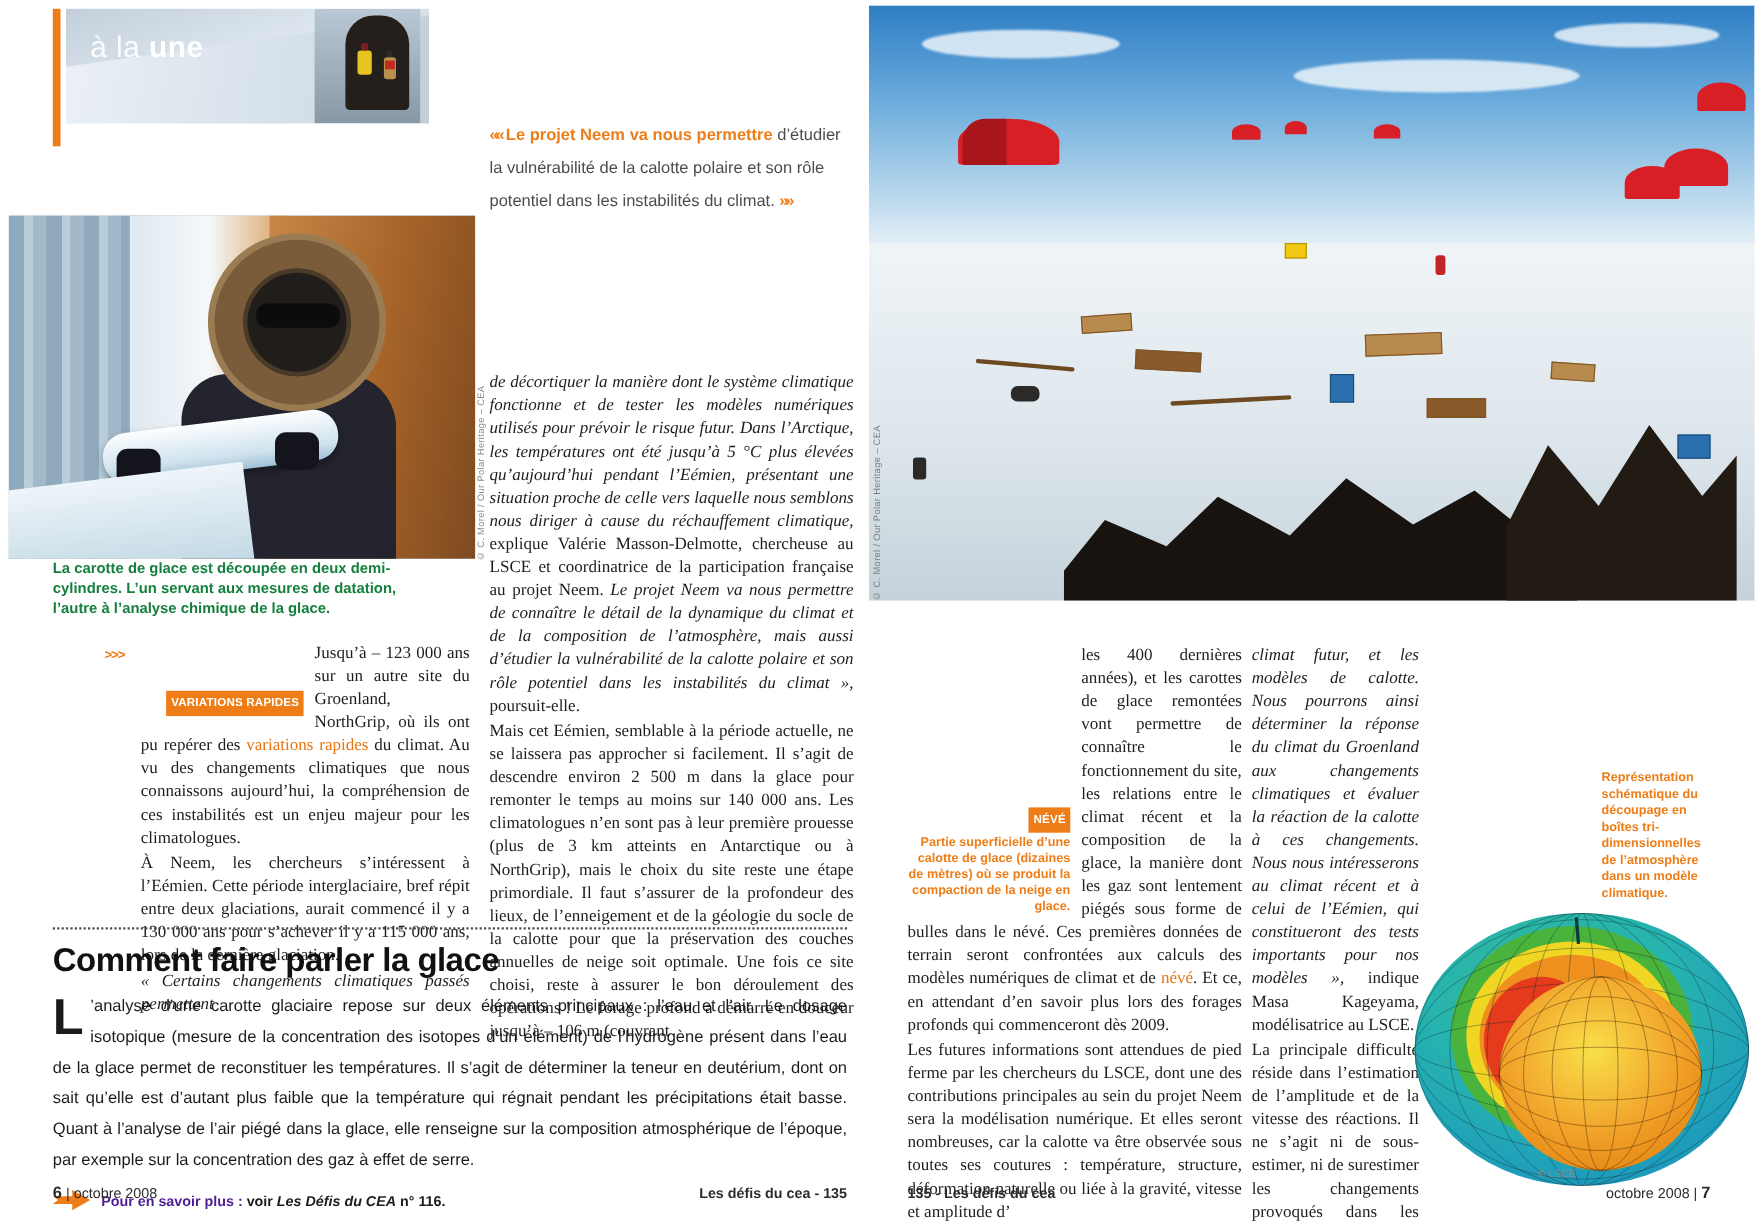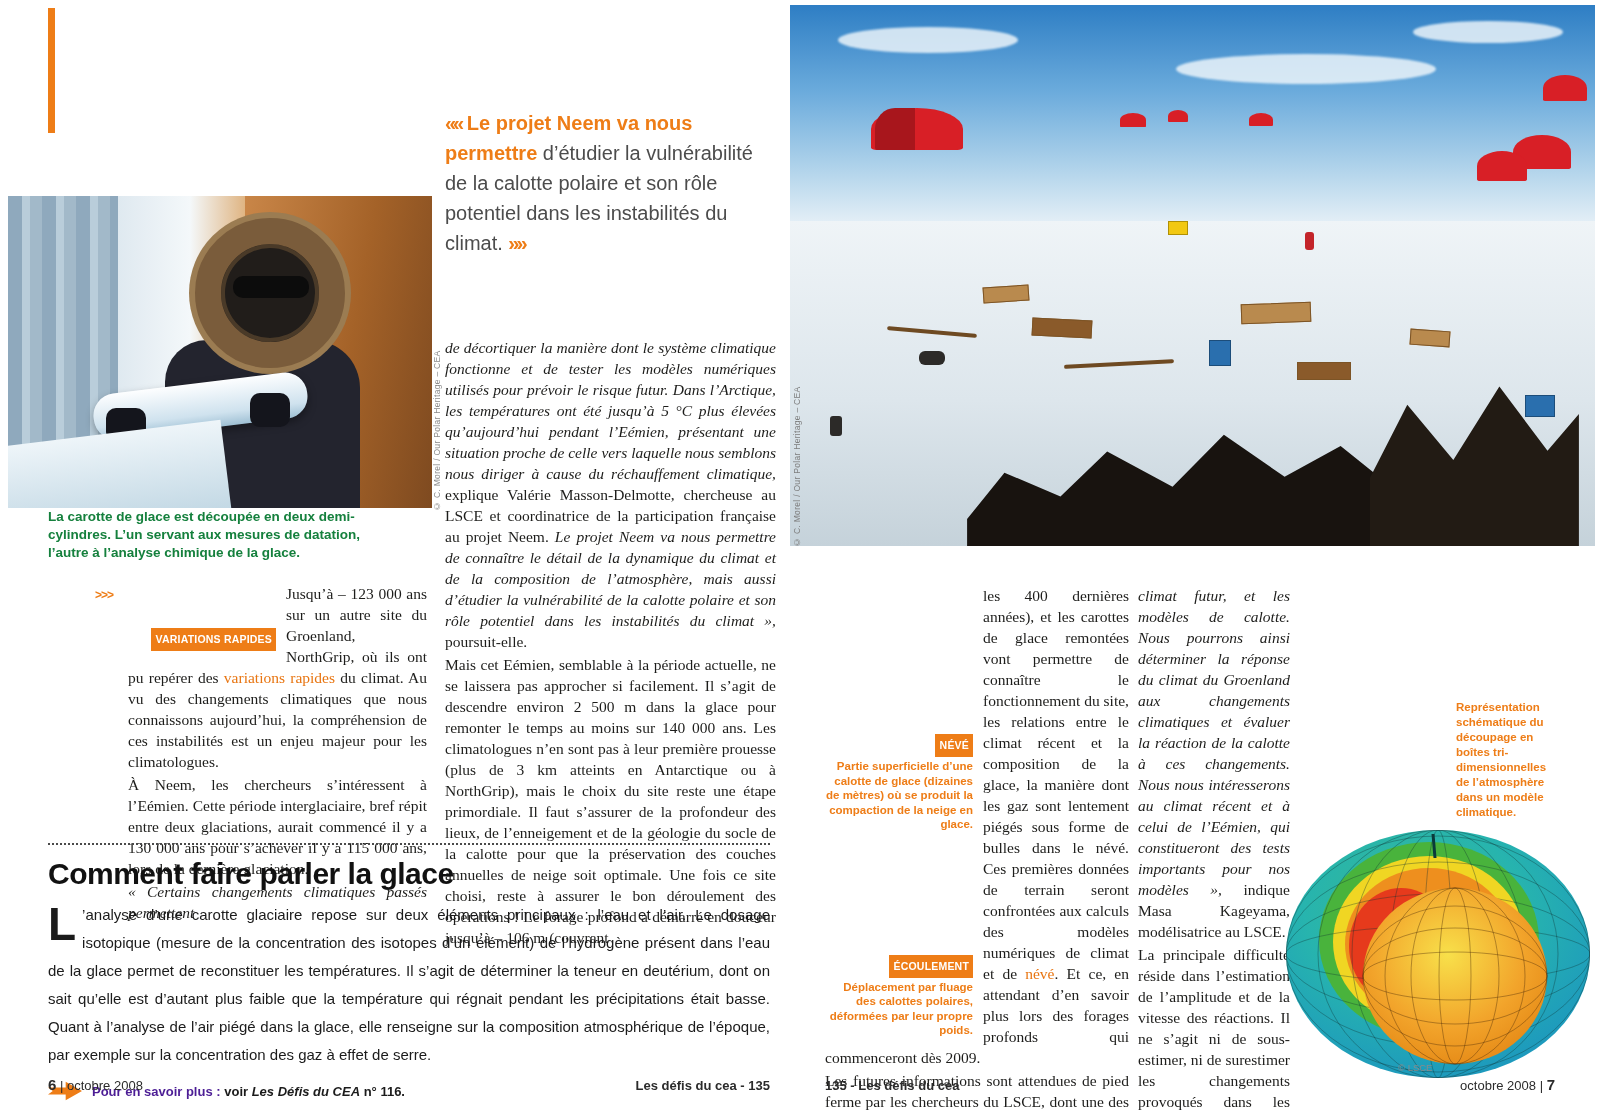--- a/index.html
+++ b/index.html
@@ -26,21 +26,21 @@
   .fig-r{position:absolute;right:30px;top:44px;width:11px;height:20px;background:#b8924d;border-radius:3px;}
   .fig-r:before{content:"";position:absolute;left:2px;top:-6px;width:6px;height:6px;border-radius:50%;background:#302a26;}
   .fig-r:after{content:"";position:absolute;left:1px;top:3px;width:9px;height:8px;background:#c32a26;}
   .header-label{position:absolute;left:22px;top:20px;font-family:"Liberation Sans",sans-serif;
                 font-size:27px;color:#fff;letter-spacing:.5px;}
   .header-label .lt{font-weight:400;opacity:.92;}
   .header-label .bd{font-weight:700;}
 
   
   .pullquote{position:absolute;left:445px;top:108px;width:332px;font-family:"Liberation Sans",sans-serif;
-             font-size:20px;line-height:30px;font-weight:700;color:#ee7d17;}
+             font-size:15px;line-height:30px;font-weight:700;color:#ee7d17;}
   .pullquote .gray{color:#4c4c4c;font-weight:400;}
   .qmark{color:#ee7d17;font-weight:800;letter-spacing:-3px;}
 
   
   .left-photo{position:absolute;left:8px;top:196px;width:424px;height:312px;overflow:hidden;background:#9eb4c6;}
   .lp-ice{position:absolute;left:0;top:0;width:30%;height:100%;
           background:repeating-linear-gradient(90deg,#8fa9bd 0 14px,#b9cdda 14px 22px,#a2b9c9 22px 34px);}
   .lp-wood{position:absolute;right:0;top:0;width:44%;height:100%;
            background:linear-gradient(100deg,#c98648 0%,#a46228 55%,#7e4a20 100%);}
   .lp-glow{position:absolute;left:26%;top:0;width:34%;height:100%;background:linear-gradient(90deg,#dfe9f0,#f4f8fa 50%,#d9a05e);}
@@ -129,20 +129,30 @@
   .sphere-wrap{position:absolute;left:1283px;top:828px;width:310px;height:252px;}
   .sphere-credit{position:absolute;left:1398px;top:1062px;font-family:"Liberation Sans",sans-serif;
                  font-size:9.5px;color:#8a8a8a;}
 </style>
 </head>
 <body>
 
 <div class="spread" data-name="magazine-spread">
 
   <div class="orange-bar" data-name="section-accent-bar"></div>
+  <div class="header-thumb" data-name="header-photo-ice-cave">
+    <div class="snowbank" data-name="snowbank-shape"></div>
+    <div class="cave" data-name="cave-wall-shape"></div>
+    <div class="cave-mouth" data-name="cave-entrance-shape"></div>
+    <div class="fig-y" data-name="climber-yellow-figure"></div>
+    <div class="fig-r" data-name="climber-red-figure"></div>
+    <div class="header-label" data-name="section-title">
+      <span class="lt" data-name="section-title-light">à la </span><span class="bd" data-name="section-title-bold">une</span>
+    </div>
+  </div>
 
   <div class="pullquote sans" data-name="pull-quote">
     <span class="qmark" data-name="quote-open-icon">««</span>
     <span data-name="pull-quote-bold">Le projet Neem va nous permettre</span>
     <span class="gray" data-name="pull-quote-rest"> d’étudier la vulnérabilité de la calotte polaire et son rôle potentiel dans les instabilités du climat.</span>
     <span class="qmark" data-name="quote-close-icon">»»</span>
   </div>
 
   <div class="left-photo" data-name="photo-ice-core-researcher">
     <div class="lp-ice" data-name="ice-wall-shape"></div>
@@ -221,24 +231,20 @@
     <div class="person-d" style="left:16%;top:64%;width:26px;height:14px;border-radius:6px;" data-name="snowmobile-shape"></div>
     <div class="tarp" data-name="tarp-dark-shape"></div>
     <div class="tarp2" data-name="tarp-dark-shape-2"></div>
   </div>
   <div class="photo-credit credit-right" data-name="photo-credit-right">© C. Morel / Our Polar Heritage – CEA</div>
 
   <div class="col col1R serif" data-name="article-column-3">
     <div class="def-float" data-name="definition-neve" style="margin-top:148px;">
       <span class="def-label" data-name="definition-label">NÉVÉ</span>
       <span class="def-text" data-name="definition-text">Partie superficielle d’une calotte de glace (dizaines de mètres) où se produit la compaction de la neige en glace.</span>
-    </div>
-    <div class="def-float" data-name="definition-ecoulement" style="clear:left;margin-top:122px;">
-      <span class="def-label" data-name="definition-label">ÉCOULEMENT</span>
-      <span class="def-text" data-name="definition-text">Déplacement par fluage des calottes polaires, déformées par leur propre poids.</span>
     </div>
     <p data-name="paragraph"><span data-name="text-run">les 400 dernières années), et les carottes de glace remontées vont permettre de connaître le fonctionnement du site, les relations entre le climat récent et la composition de la glace, la manière dont les gaz sont lentement piégés sous forme de bulles dans le névé. Ces premières données de terrain seront confrontées aux calculs des modèles numériques de climat et de </span><span class="hl" data-name="highlighted-term">névé</span><span data-name="text-run">. Et ce, en attendant d’en savoir plus lors des forages profonds qui commenceront dès 2009.</span></p>
     <p data-name="paragraph"><span data-name="text-run">Les futures informations sont attendues de pied ferme par les chercheurs du LSCE, dont une des contributions principales au sein du projet Neem sera la modélisation numérique. Et elles seront nombreuses, car la calotte va être observée sous toutes ses coutures : température, structure, déformation naturelle ou liée à la gravité, vitesse et amplitude d’</span></p>
   </div>
 
   <div class="col col2R serif" data-name="article-column-4">
     <div class="sphere-spacer" data-name="sphere-text-wrap-spacer"></div>
     <p data-name="paragraph"><span class="ital" data-name="quote-run">climat futur, et les modèles de calotte. Nous pourrons ainsi déterminer la réponse du climat du Groenland aux changements climatiques et évaluer la réaction de la calotte à ces changements. Nous nous intéresserons au climat récent et à celui de l’Eémien, qui constitueront des tests importants pour nos modèles »,</span><span data-name="text-run"> indique Masa Kageyama, modélisatrice au LSCE.</span></p>
     <p data-name="paragraph"><span data-name="text-run">La principale difficulté réside dans l’estimation de l’amplitude et de la vitesse des réactions. Il ne s’agit ni de sous-estimer, ni de surestimer les changements provoqués dans les modèles. </span></p>
 

